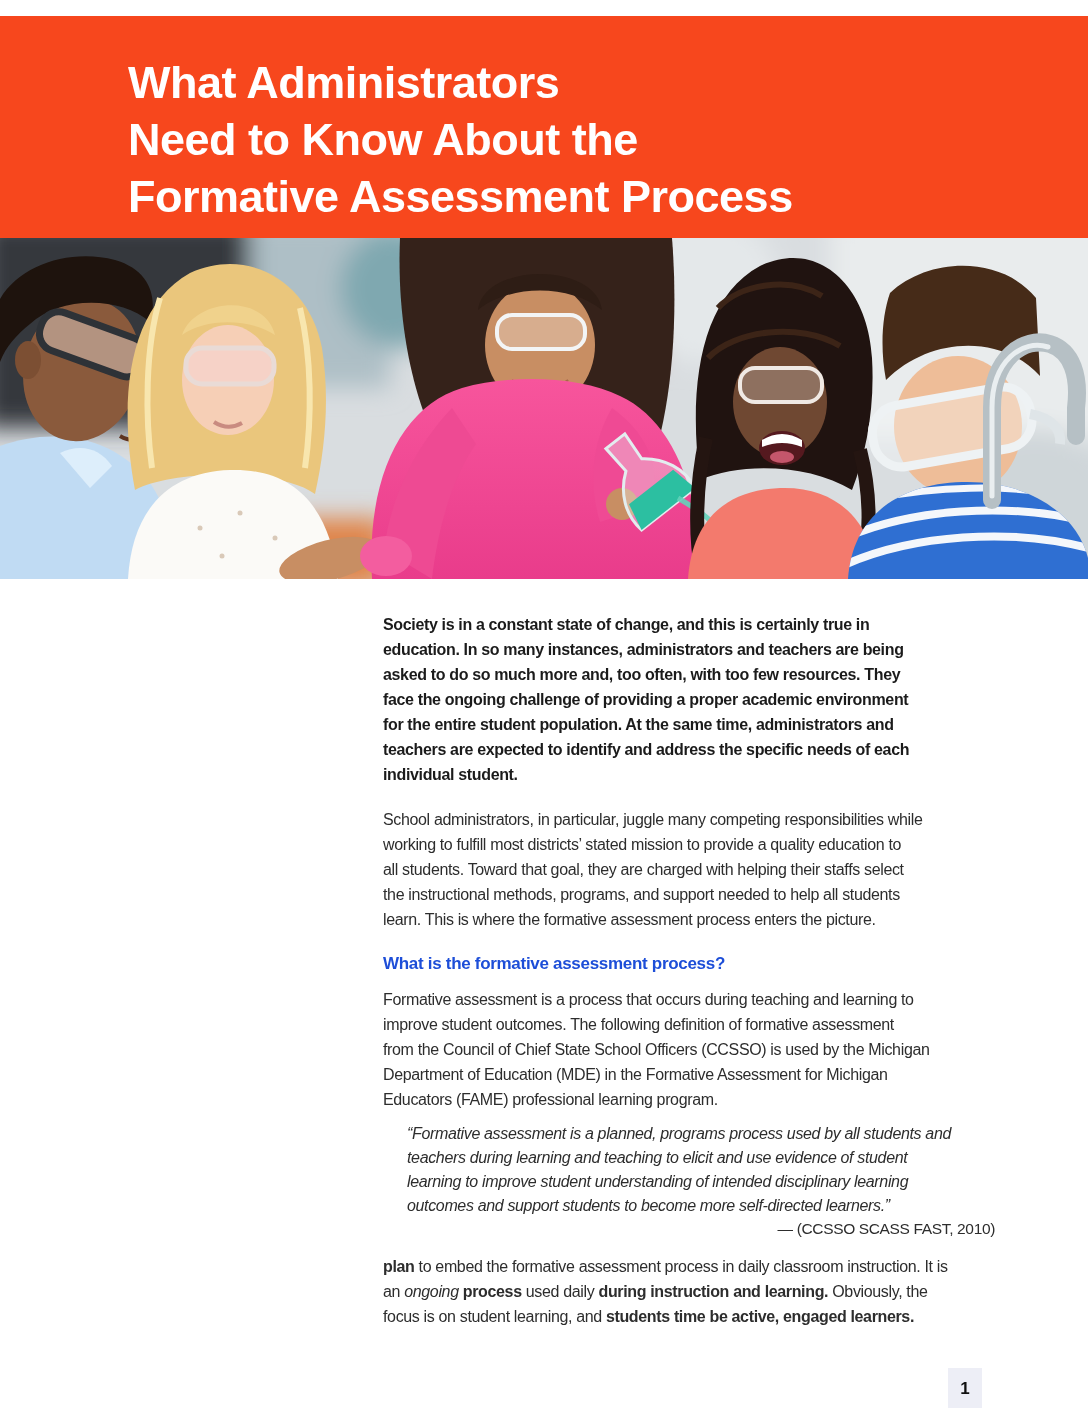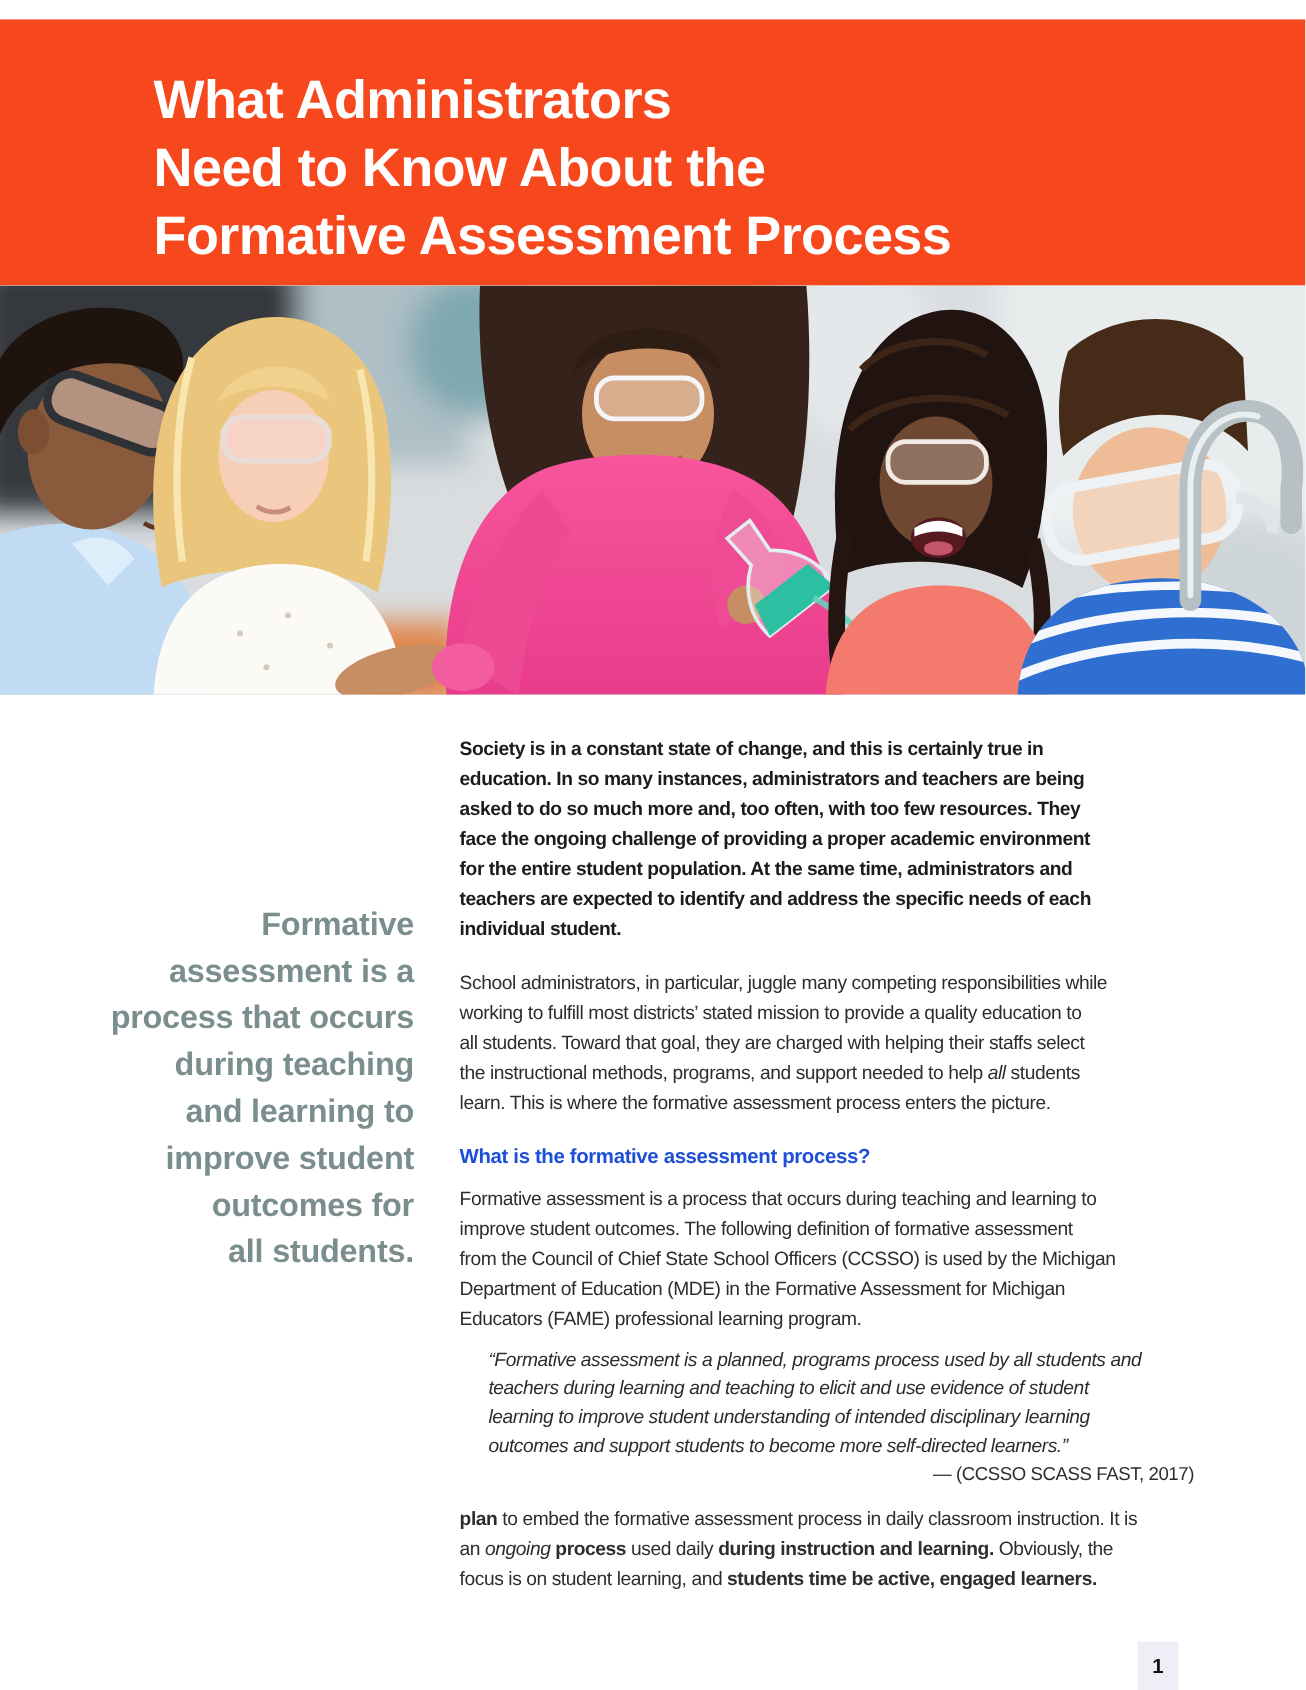--- a/index.html
+++ b/index.html
@@ -183,58 +183,50 @@
 
       <g>
         <path d="M 992,262 L 992,170 C 992,120 1024,98 1050,106 C 1072,113 1080,138 1076,170 L 1076,198" fill="none" stroke="#b6c0c5" stroke-width="18" stroke-linecap="round"></path>
         <path d="M 992,258 L 992,170 C 992,122 1023,101 1048,109" fill="none" stroke="#e9eef0" stroke-width="5" stroke-linecap="round"></path>
       </g>
     </svg>
   </div>
 
   <main class="content">
 
-    <aside class="pullquote">Formative
-assessment is a
-process that occurs
-during teaching
-and learning to
-improve student
-outcomes for
-all students.</aside>
 
     <section class="body-col">
       <p class="lead">Society is in a constant state of change, and this is certainly true in
 education. In so many instances, administrators and teachers are being
 asked to do so much more and, too often, with too few resources. They
 face the ongoing challenge of providing a proper academic environment
 for the entire student population. At the same time, administrators and
 teachers are expected to identify and address the specific needs of each
 individual student.</p>
 
       <p class="p2"><span>School administrators, in particular, juggle many competing responsibilities while
 working to fulfill most districts’ stated mission to provide a quality education to
 all students. Toward that goal, they are charged with helping their staffs select
-the instructional methods, programs, and support needed to help </span><span style="font-style: italic;">all</span><span> students
+the instructional methods, programs, and support needed to help </span><span style="">all</span><span> students
 learn. This is where the formative assessment process enters the picture.</span></p>
 
       <h2 class="section-heading">What is the formative assessment process?</h2>
 
       <p>Formative assessment is a process that occurs during teaching and learning to
 improve student outcomes. The following definition of formative assessment
 from the Council of Chief State School Officers (CCSSO) is used by the Michigan
 Department of Education (MDE) in the Formative Assessment for Michigan
 Educators (FAME) professional learning program.</p>
 
       <blockquote class="quote">“Formative assessment is a planned, programs process used by all students and
 teachers during learning and teaching to elicit and use evidence of student
 learning to improve student understanding of intended disciplinary learning
 outcomes and support students to become more self-directed learners.”</blockquote>
 
-      <div class="attribution">— (CCSSO SCASS FAST, 2017)</div>
+      <div class="attribution">— (CCSSO SCASS FAST, 2010)</div>
 
       <p class="p4"><span style="font-weight: 700;">plan</span><span> to embed the formative assessment process in daily classroom instruction. It is
 an </span><span style="font-weight: 400; font-style: italic;">ongoing</span><span style="font-weight: 700;"> process</span><span> used daily </span><span style="font-weight: 700;">during instruction and learning.</span><span> Obviously, the
 focus is on student learning, and </span><span style="font-weight: 700;">students time be active, engaged learners.</span></p>
     </section>
 
   </main>
 
   <div class="pagenum-box">
     <span>1</span>

